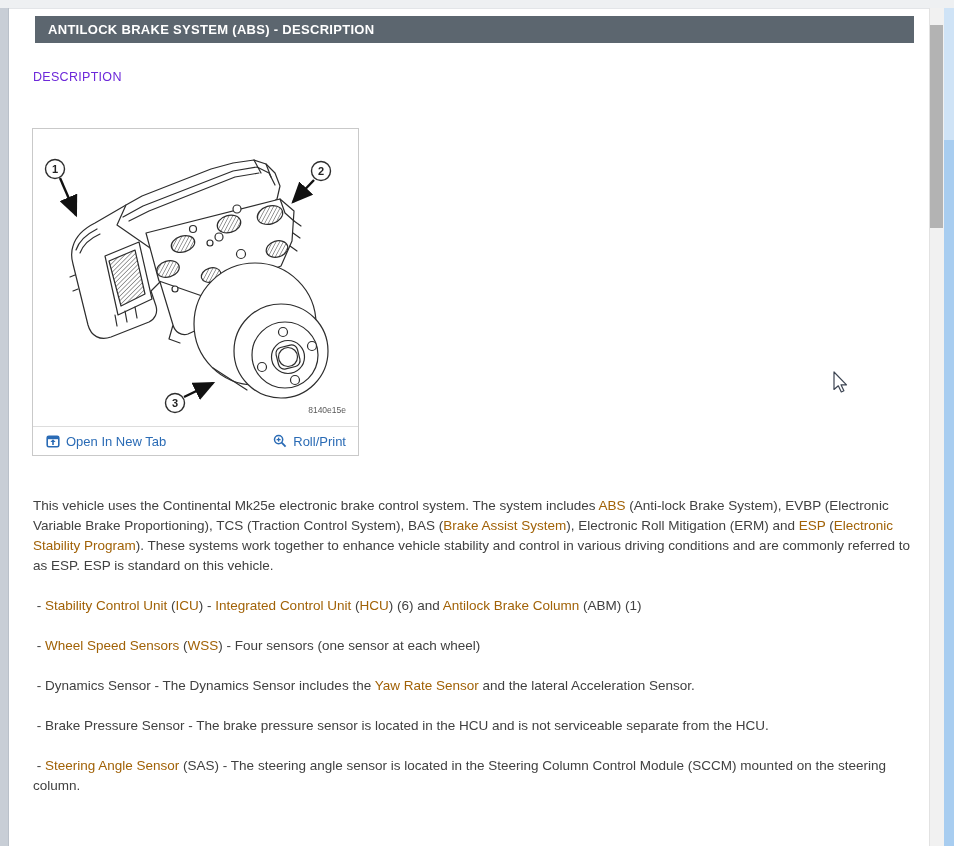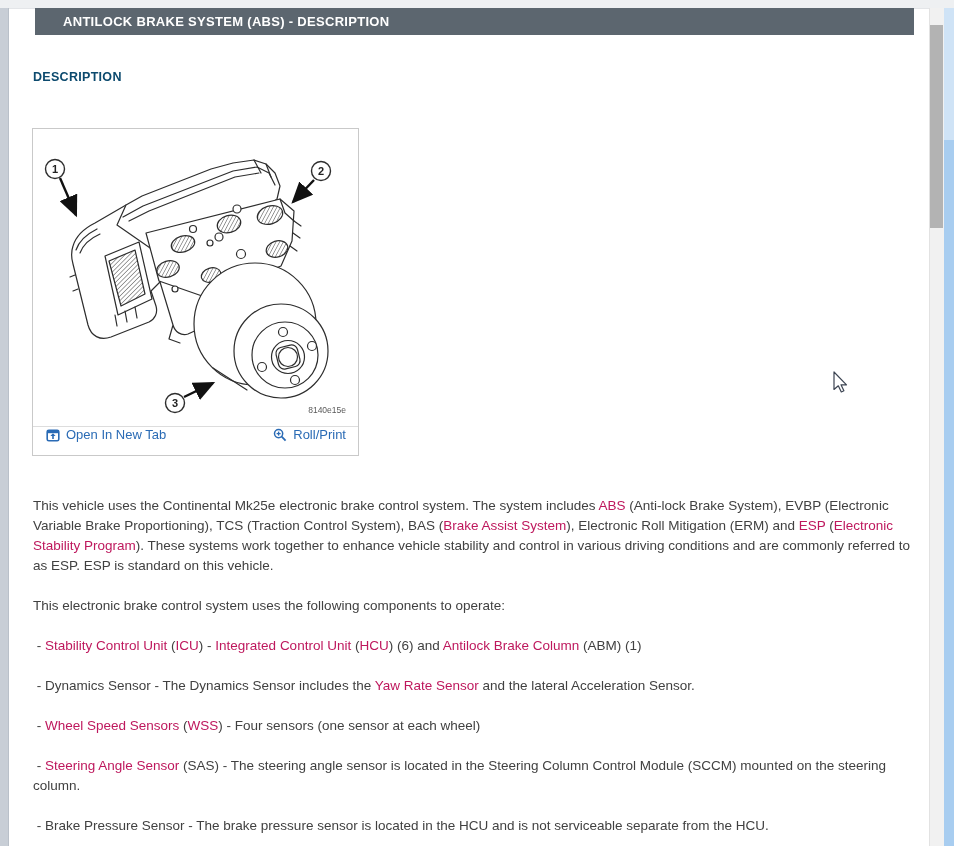--- a/index.html
+++ b/index.html
@@ -6,35 +6,35 @@
     font-family:"Liberation Sans", sans-serif;}
   .abs{position:absolute;}
   
   #top-strip{left:0;top:0;width:954px;height:8px;background:#eef0f2;border-bottom:1px solid #e3e5e8;}
   #left-strip{left:0;top:8px;width:8px;height:838px;background:#c8ced6;border-right:1px solid #b9c0c9;}
   #scroll-track{left:929px;top:8px;width:15px;height:838px;background:#f1f1f1;border-left:1px solid #e2e2e2;}
   #scroll-thumb{left:930px;top:25px;width:13px;height:203px;background:#b3b3b3;}
   #right-strip-top{left:944px;top:8px;width:10px;height:132px;background:#cfe3f6;}
   #right-strip-bottom{left:944px;top:140px;width:10px;height:706px;background:#a8cdf0;}
   
-  #header-bar{left:35px;top:8px;width:879px;height:27px;background:#5c666f;color:#fff;
-    font-size:13px;font-weight:700;letter-spacing:.3px;line-height:27px;padding-left:28px;
+  #header-bar{left:35px;top:16px;width:879px;height:27px;background:#5c666f;color:#fff;
+    font-size:13px;font-weight:700;letter-spacing:.3px;line-height:27px;padding-left:13px;
     box-sizing:border-box;}
   
-  #section-heading{left:33px;top:70px;font-size:12.5px;font-weight:700;color:#0c4a6e;letter-spacing:.3px;}
+  #section-heading{left:33px;top:70px;font-size:12.5px;font-weight:400;color:#6d28d9;letter-spacing:.3px;}
   
   #figure-card{left:32px;top:128px;width:327px;height:328px;border:1px solid #c9c9c9;background:#fff;box-sizing:border-box;}
   #figure-diagram{position:absolute;left:0;top:0;width:325px;height:296px;}
   #figure-footer{position:absolute;left:0;bottom:0;width:325px;height:29px;border-top:1px solid #ddd;
-    display:flex;align-items:flex-start;justify-content:space-between;padding:0 12px 0 13px;box-sizing:border-box;}
+    display:flex;align-items:center;justify-content:space-between;padding:0 12px 0 13px;box-sizing:border-box;}
   .fig-link{display:flex;align-items:center;gap:6px;color:#2a6bb5;font-size:13px;text-decoration:none;cursor:pointer;}
   
   #text-flow{left:33px;top:496px;width:885px;color:#414141;font-size:13.5px;line-height:20px;}
   #text-flow p{margin:0 0 20px 0;white-space:pre-wrap;}
-  #text-flow a.lnk{color:#be185d;text-decoration:none;cursor:pointer;}
+  #text-flow a.lnk{color:#a16207;text-decoration:none;cursor:pointer;}
   
   #mouse-cursor{left:832px;top:371px;width:18px;height:22px;}
   svg text{font-family:"Liberation Sans", sans-serif;}
 </style>
 </head>
 <body>
 
 <div class="abs" id="top-strip"></div>
 <div class="abs" id="left-strip"></div>
 <div class="abs" id="scroll-track"></div>
@@ -141,23 +141,22 @@
         <line x1="3.6" y1="5.6" x2="7.6" y2="5.6" stroke="#2a6bb5" stroke-width="1.3"></line>
         <line x1="5.6" y1="3.6" x2="5.6" y2="7.6" stroke="#2a6bb5" stroke-width="1.3"></line>
       </svg>
       <span>Roll/Print</span>
     </a>
   </div>
 </div>
 
 <div class="abs" id="text-flow">
     <p><span>This vehicle uses the Continental Mk25e electronic brake control system. The system includes </span><a class="lnk" href="#">ABS</a><span> (Anti-lock Brake System), EVBP (Electronic Variable Brake Proportioning), TCS (Traction Control System), BAS (</span><a class="lnk" href="#">Brake Assist System</a><span>), Electronic Roll Mitigation (ERM) and </span><a class="lnk" href="#">ESP</a><span> (</span><a class="lnk" href="#">Electronic Stability Program</a><span>). These systems work together to enhance vehicle stability and control in various driving conditions and are commonly referred to as ESP. ESP is standard on this vehicle.</span></p>
-    <p><span>This electronic brake control system uses the following components to operate:</span></p>
     <p><span> - </span><a class="lnk" href="#">Stability Control Unit</a><span> (</span><a class="lnk" href="#">ICU</a><span>) - </span><a class="lnk" href="#">Integrated Control Unit</a><span> (</span><a class="lnk" href="#">HCU</a><span>) (6) and </span><a class="lnk" href="#">Antilock Brake Column</a><span> (ABM) (1)</span></p>
+    <p><span> - </span><a class="lnk" href="#">Wheel Speed Sensors</a><span> (</span><a class="lnk" href="#">WSS</a><span>) - Four sensors (one sensor at each wheel)</span></p>
     <p><span> - Dynamics Sensor - The Dynamics Sensor includes the </span><a class="lnk" href="#">Yaw Rate Sensor</a><span> and the lateral Acceleration Sensor.</span></p>
-    <p><span> - </span><a class="lnk" href="#">Wheel Speed Sensors</a><span> (</span><a class="lnk" href="#">WSS</a><span>) - Four sensors (one sensor at each wheel)</span></p>
+    <p><span> - Brake Pressure Sensor - The brake pressure sensor is located in the HCU and is not serviceable separate from the HCU.</span></p>
     <p><span> - </span><a class="lnk" href="#">Steering Angle Sensor</a><span> (SAS) - The steering angle sensor is located in the Steering Column Control Module (SCCM) mounted on the steering column.</span></p>
-    <p><span> - Brake Pressure Sensor - The brake pressure sensor is located in the HCU and is not serviceable separate from the HCU.</span></p>
   </div>
 
 <svg class="abs" id="mouse-cursor" viewBox="0 0 18 22">
   <path d="M2,1 L2,18.5 L6.3,14.8 L9.3,21 L11.9,19.8 L9,13.8 L14.5,13.8 Z" fill="#ffffff" stroke="#3c4452" stroke-width="1.2" stroke-linejoin="round"></path>
 </svg>
 
 </body></html>

